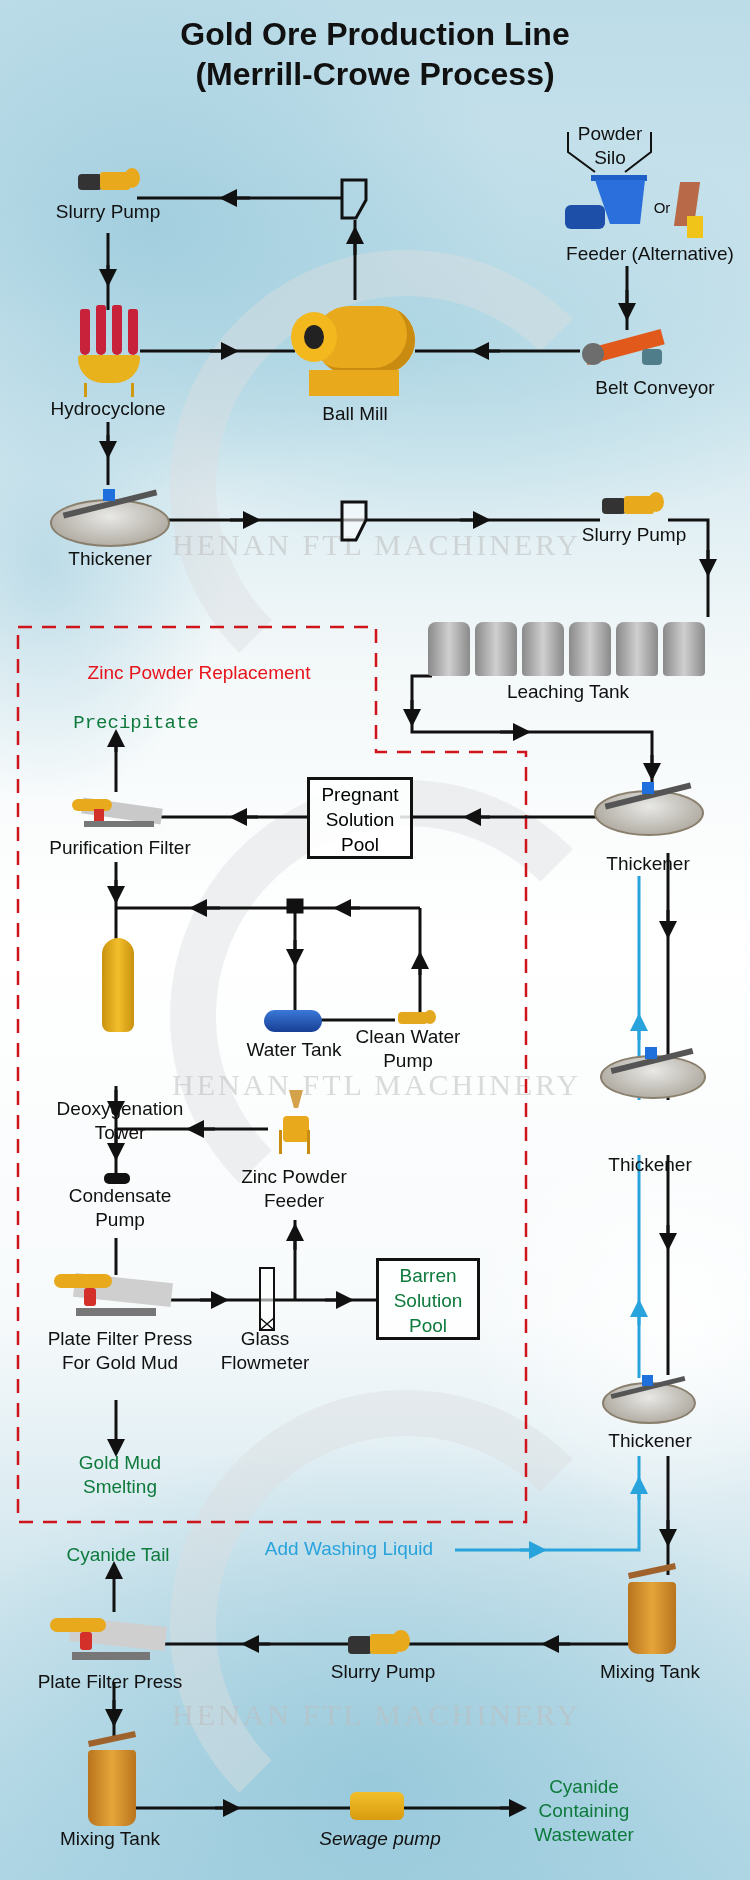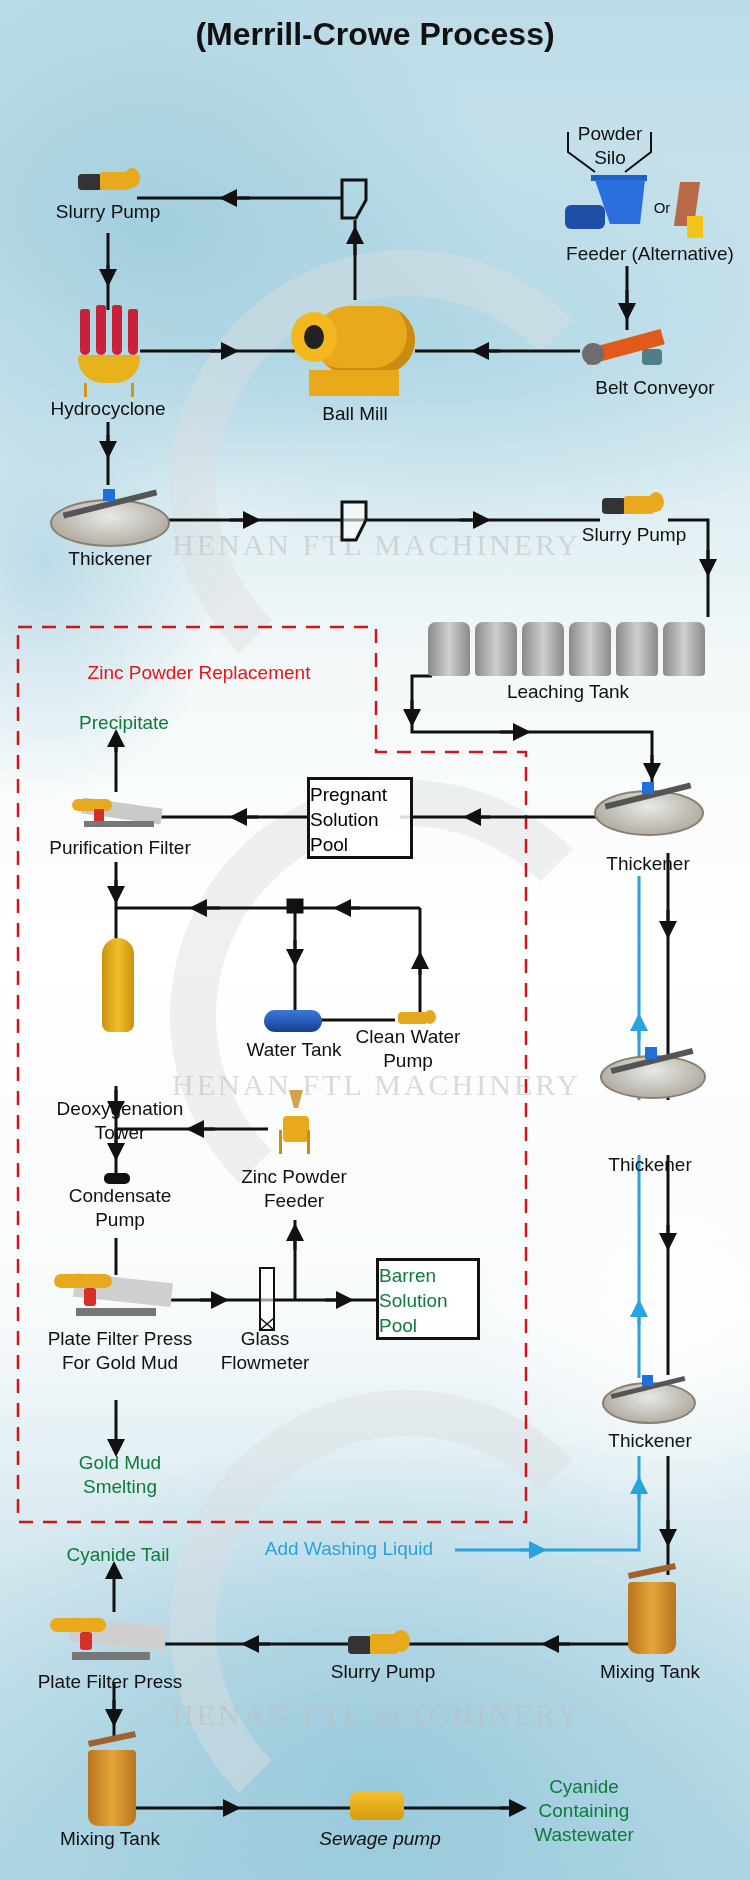--- a/index.html
+++ b/index.html
@@ -34,37 +34,38 @@
     position: absolute; font-size: 19px; color: #111; text-align: center;
     line-height: 24px; white-space: nowrap; transform: translateX(-50%);
   }
   .green { color: #0e7a3c; }
   .red { color: #e8141b; text-align: right; }
   .blue { color: #29a3dc; }
   svg.flow { position: absolute; left: 0; top: 0; }
   .eq { position: absolute; }
   .box {
     position: absolute; border: 3px solid #111; background: rgba(255,255,255,0.85);
-    font-size: 19px; line-height: 25px; box-sizing: border-box;
+    font-size: 19px; line-height: 25px; text-align: center; box-sizing: border-box;
     padding-top: 2px;
   }
 </style>
 </head>
 <body>
 
 <div class="bg"></div>
 
 <div class="wm-logo" style="left:170px;top:250px;width:380px;height:380px;"></div>
 <div class="wm-logo" style="left:170px;top:780px;width:380px;height:380px;"></div>
 <div class="wm-logo" style="left:170px;top:1390px;width:380px;height:380px;"></div>
 <div class="watermark" style="left:172px;top:528px;">HENAN FTL MACHINERY</div>
 <div class="watermark" style="left:172px;top:1068px;">HENAN FTL MACHINERY</div>
 <div class="watermark" style="left:172px;top:1698px;">HENAN FTL MACHINERY</div>
 
 <div class="title">
+  <div>Gold Ore Production Line</div>
   <div>(Merrill-Crowe Process)</div>
 </div>
 
 <svg class="flow" width="750" height="1880">
   <defs>
     <marker id="arr" viewBox="0 0 10 10" refX="5" refY="5" markerWidth="6" markerHeight="6" orient="auto">
       <path d="M0,0 L10,5 L0,10 z" fill="#111"></path>
     </marker>
     <marker id="arrb" viewBox="0 0 10 10" refX="5" refY="5" markerWidth="6" markerHeight="6" orient="auto">
       <path d="M0,0 L10,5 L0,10 z" fill="#29a3dc"></path>
@@ -335,21 +336,21 @@
 </div>
 <div class="lbl" style="left:662px;top:196px;font-size:15px;">Or</div>
 <div class="lbl" style="left:650px;top:242px;">Feeder (Alternative)</div>
 <div class="lbl" style="left:655px;top:376px;">Belt Conveyor</div>
 
 <div class="lbl" style="left:110px;top:547px;">Thickener</div>
 <div class="lbl" style="left:634px;top:523px;">Slurry Pump</div>
 <div class="lbl" style="left:568px;top:680px;">Leaching Tank</div>
 
 <div class="lbl red" style="left:199px;top:661px;">Zinc Powder Replacement</div>
-<div class="lbl green" style="left:124px;top:711px;">Precipitate</div>
+<div class="lbl green" style="left:136px;top:711px;font-family:Liberation Mono, monospace;">Precipitate</div>
 <div class="lbl" style="left:120px;top:836px;">Purification Filter</div>
 <div class="box" style="left:307px;top:777px;width:106px;height:82px;">
   <div>Pregnant</div>
   <div>Solution</div>
   <div>Pool</div>
 </div>
 <div class="lbl" style="left:120px;top:1085px;margin-top:12px;">
   <div>Deoxygenation</div>
   <div>Tower</div>
 </div>

